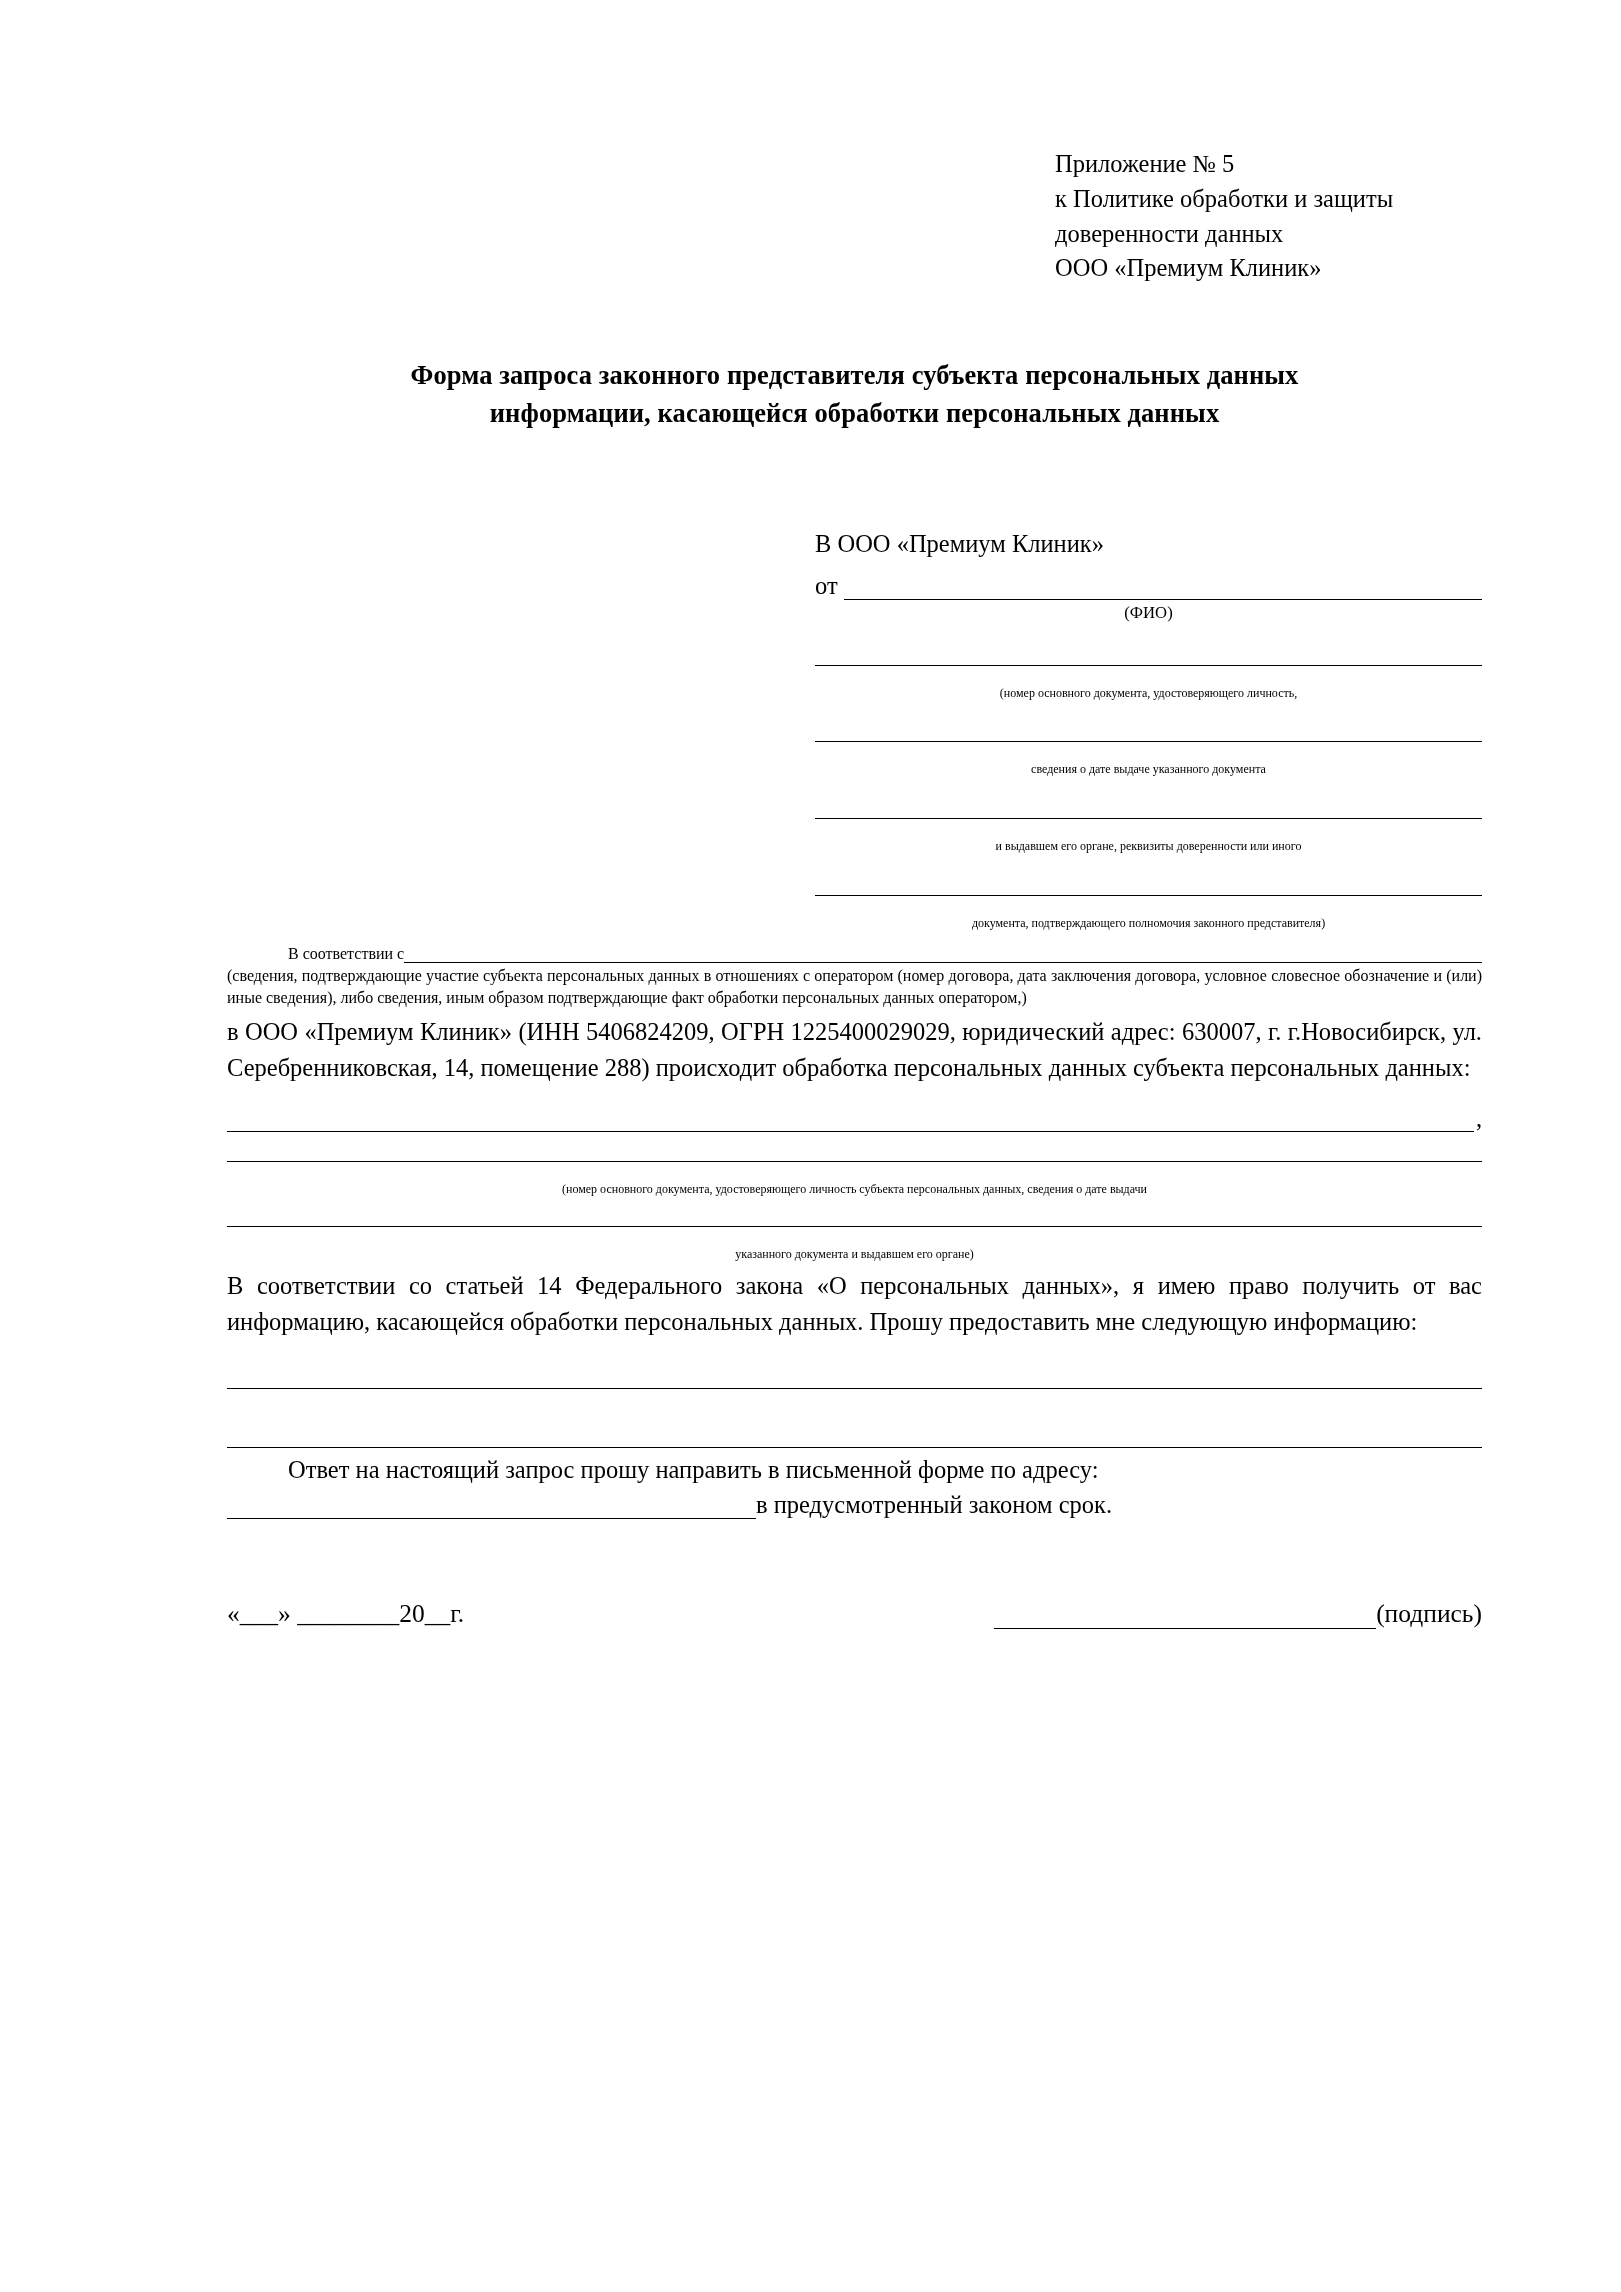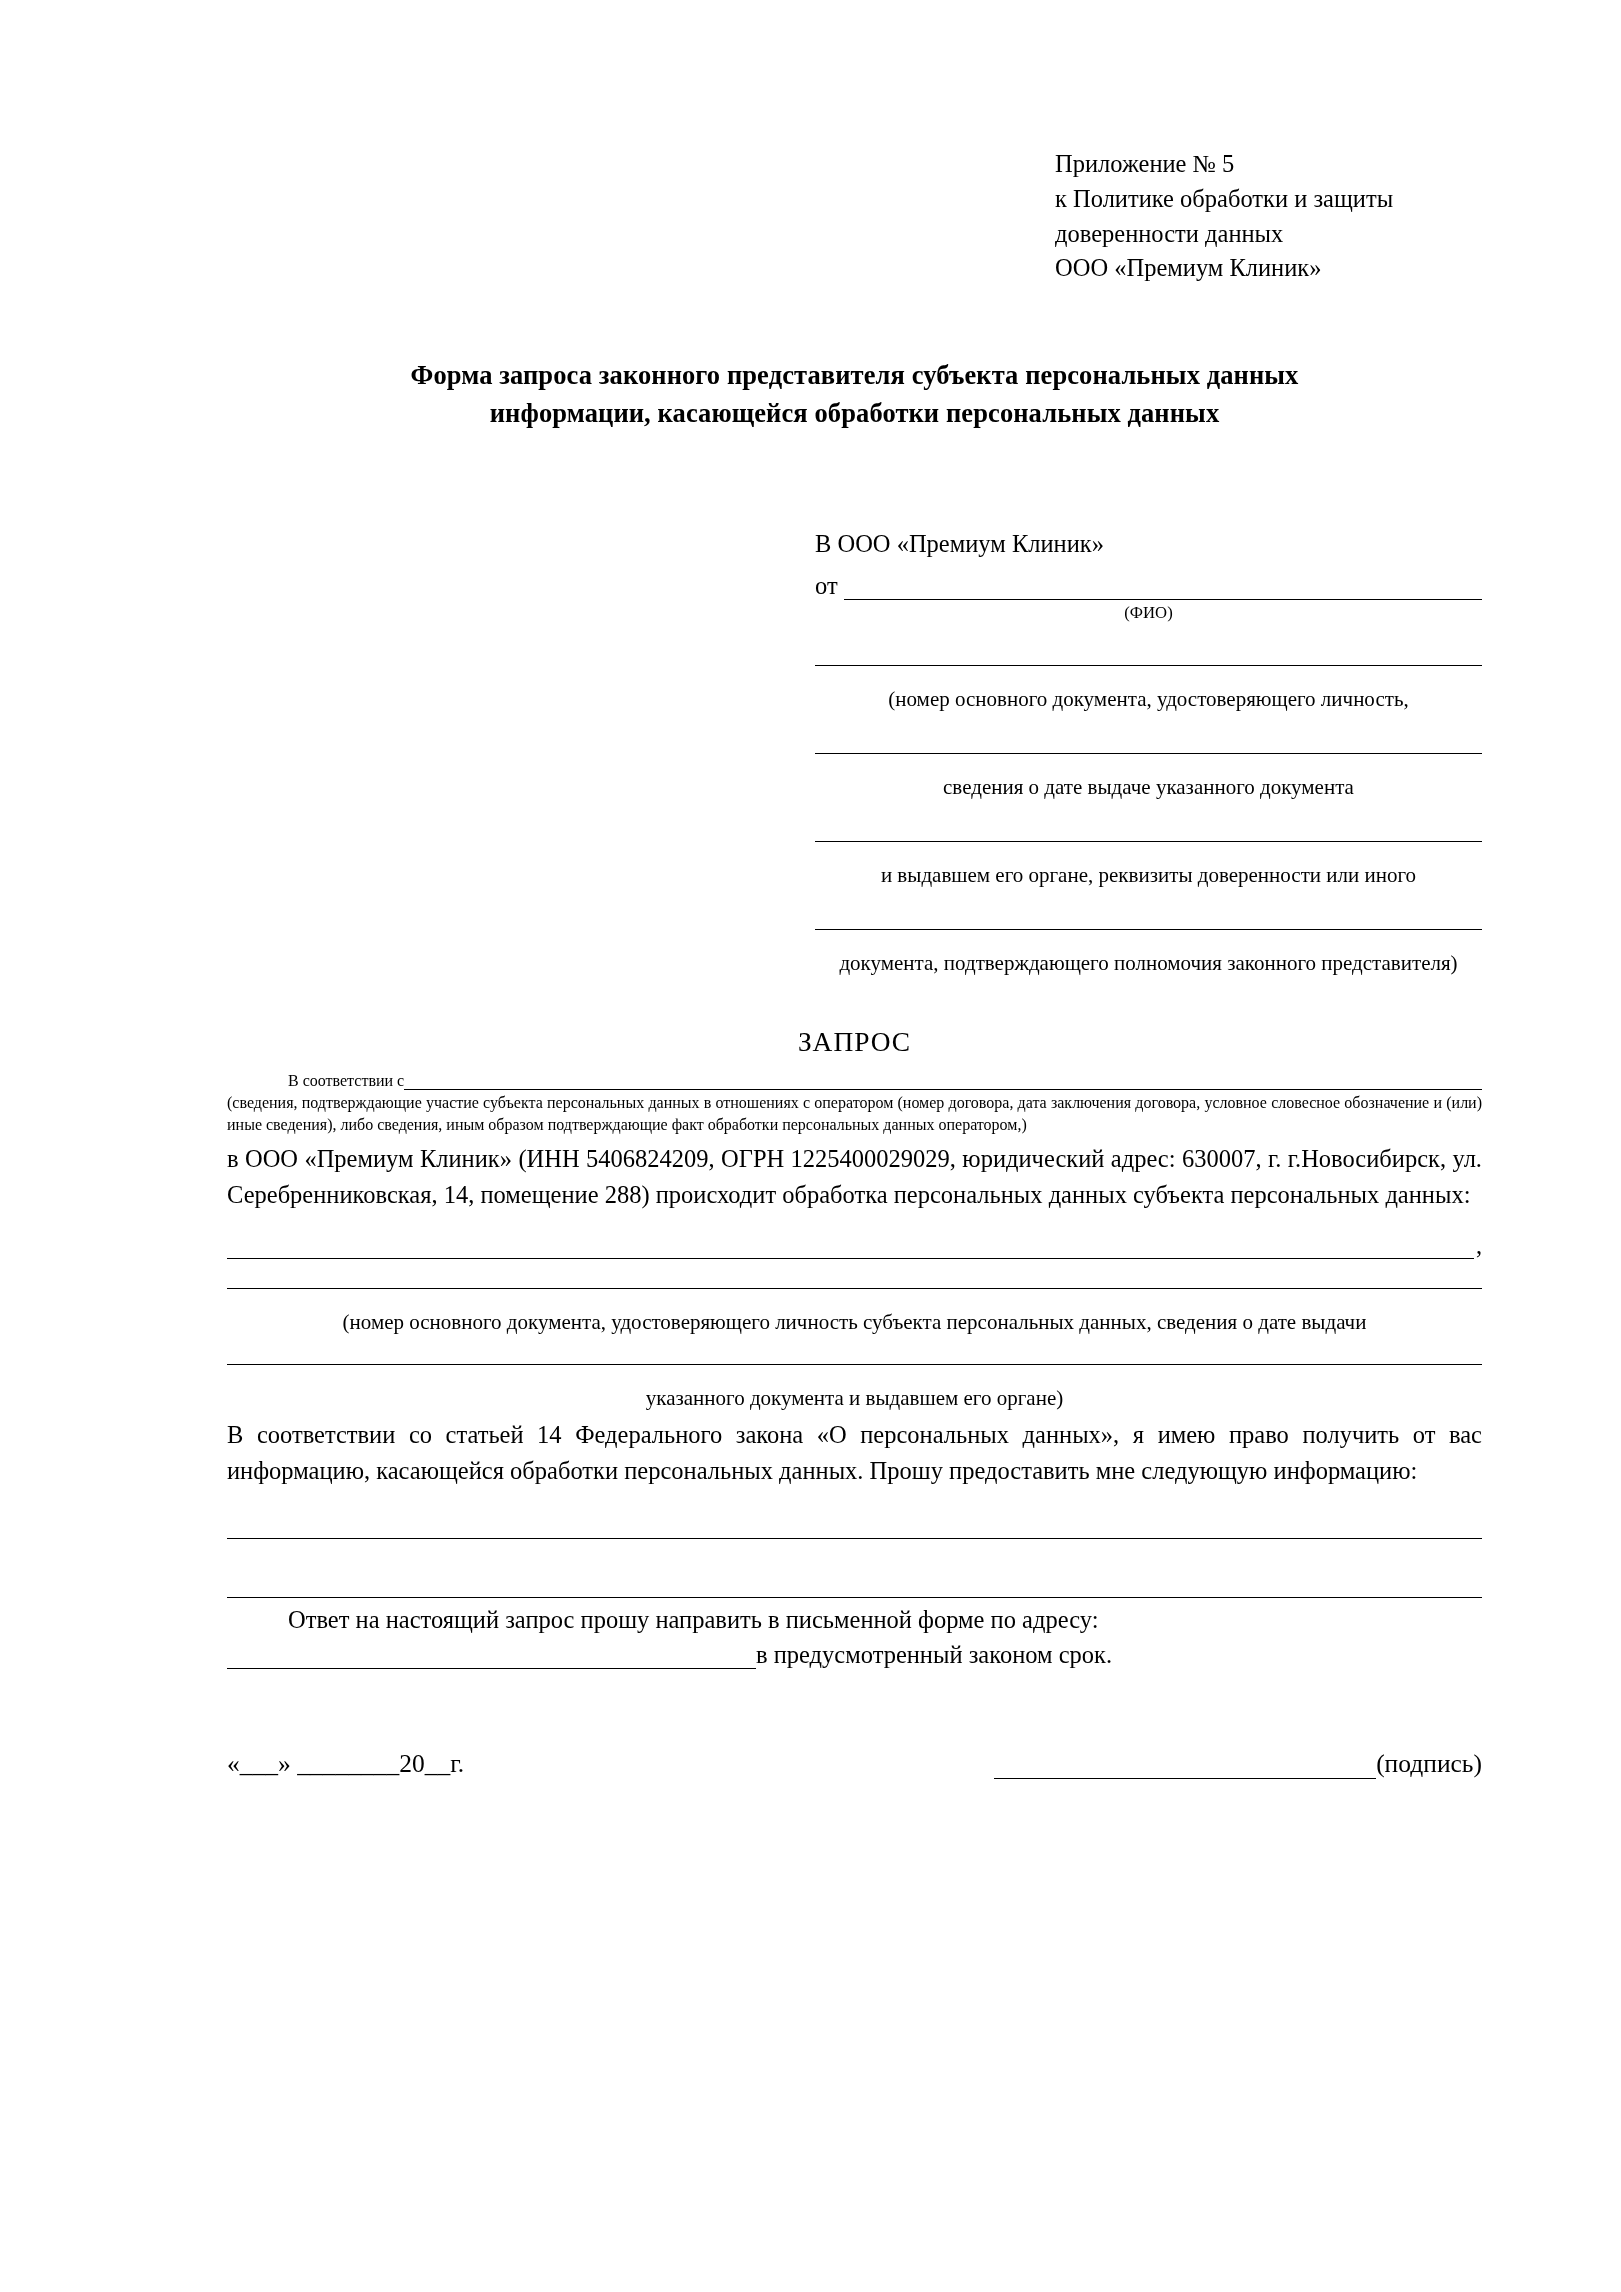--- a/index.html
+++ b/index.html
@@ -66,21 +66,21 @@
     flex: 1 1 auto;
     border-bottom: 1.4px solid #000;
     height: 21.6px;
   }
   .cap {
     text-align: center;
     font-size: 16.7px;
     margin-top: 2.9px;
     line-height: 1.25;
   }
-  .cap.small { font-size: 21px; margin-top: 20px; }
+  .cap.small { font-size: 12px; margin-top: 20px; }
   .blank-line {
     border-bottom: 1.4px solid #000;
     height: 29px;
     margin-top: 11.8px;
   }
 
   
   .zapros {
     margin-top: 51px;
     text-align: center;
@@ -201,21 +201,20 @@
       <div class="blank-line"></div>
       <div class="cap small">сведения о дате выдаче указанного документа</div>
 
       <div class="blank-line"></div>
       <div class="cap small">и выдавшем его органе, реквизиты доверенности или иного</div>
 
       <div class="blank-line"></div>
       <div class="cap small">документа, подтверждающего полномочия законного представителя)</div>
     </div>
 
-    <div class="zapros">ЗАПРОС</div>
 
     <div class="row-inline">
       <span class="lead">В соответствии с</span>
       <span class="fill"></span>
     </div>
     <div class="tiny">(сведения, подтверждающие участие субъекта персональных данных в отношениях с оператором (номер договора, дата заключения договора, условное словесное обозначение и (или) иные сведения), либо сведения, иным образом подтверждающие факт обработки персональных данных оператором,)</div>
 
     <div class="para">в ООО «Премиум Клиник» (ИНН 5406824209, ОГРН 1225400029029, юридический адрес: 630007, г. г.Новосибирск, ул. Серебренниковская, 14, помещение 288) происходит обработка персональных данных субъекта персональных данных:</div>
 
     <div class="gap20"></div>

